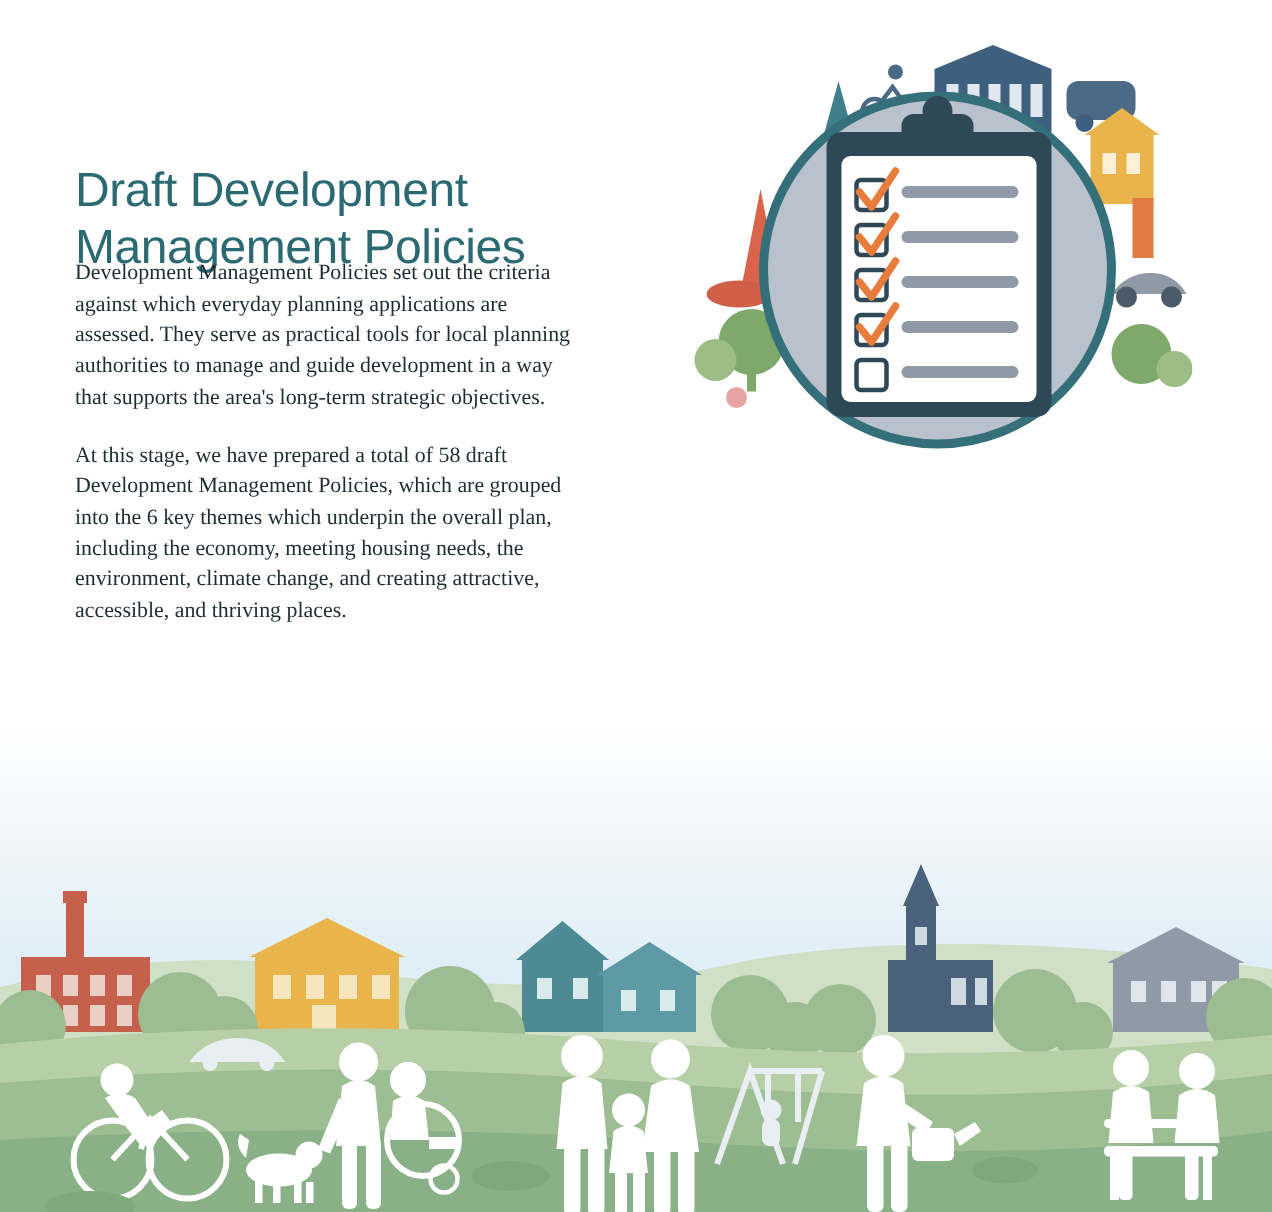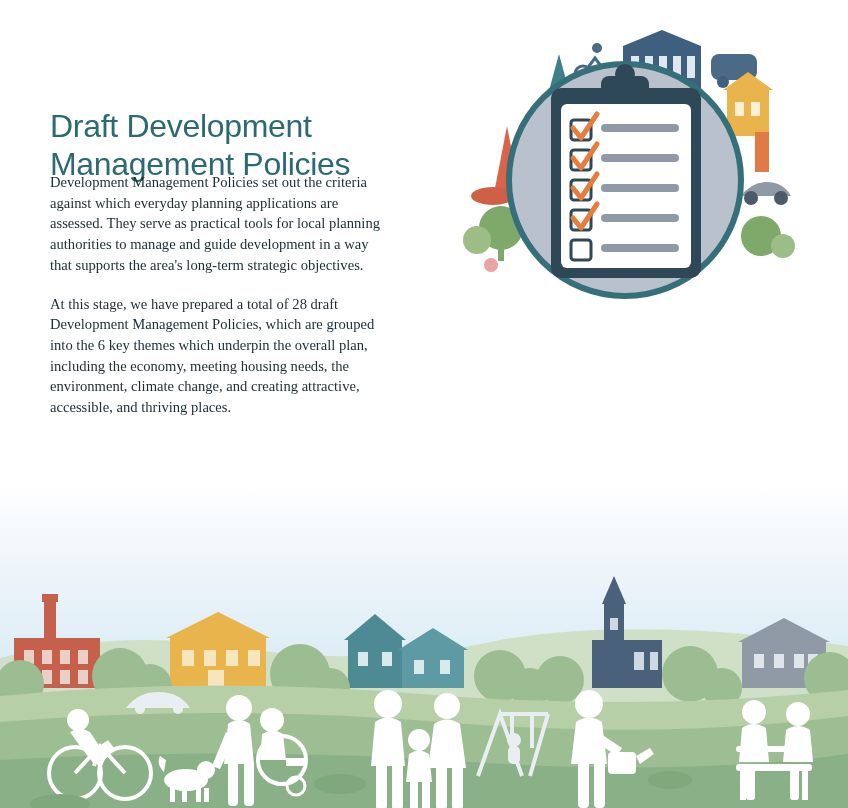--- a/index.html
+++ b/index.html
@@ -84,21 +84,21 @@
 </style>
 </head>
 <body>
 
 <div class="page">
 
   <div class="headline">Draft Development Management Policies</div>
 
   <div class="body-col">
     <p>Development Management Policies set out the criteria against which everyday planning applications are assessed. They serve as practical tools for local planning authorities to manage and guide development in a way that supports the area's long-term strategic objectives.</p>
-    <p>At this stage, we have prepared a total of 28 draft Development Management Policies, which are grouped into the 6 key themes which underpin the overall plan, including the economy, meeting housing needs, the environment, climate change, and creating attractive, accessible, and thriving places.</p>
+    <p>At this stage, we have prepared a total of 58 draft Development Management Policies, which are grouped into the 6 key themes which underpin the overall plan, including the economy, meeting housing needs, the environment, climate change, and creating attractive, accessible, and thriving places.</p>
   </div>
 
 
   <div class="illustration">
     <svg width="340" height="300" viewBox="0 0 340 300" xmlns="http://www.w3.org/2000/svg">
 
       <g>
 
         <path d="M40 160 L52 98 L64 160 Z" fill="#d9644a"></path>
         <rect x="44" y="160" width="16" height="14" fill="#d9644a"></rect>

